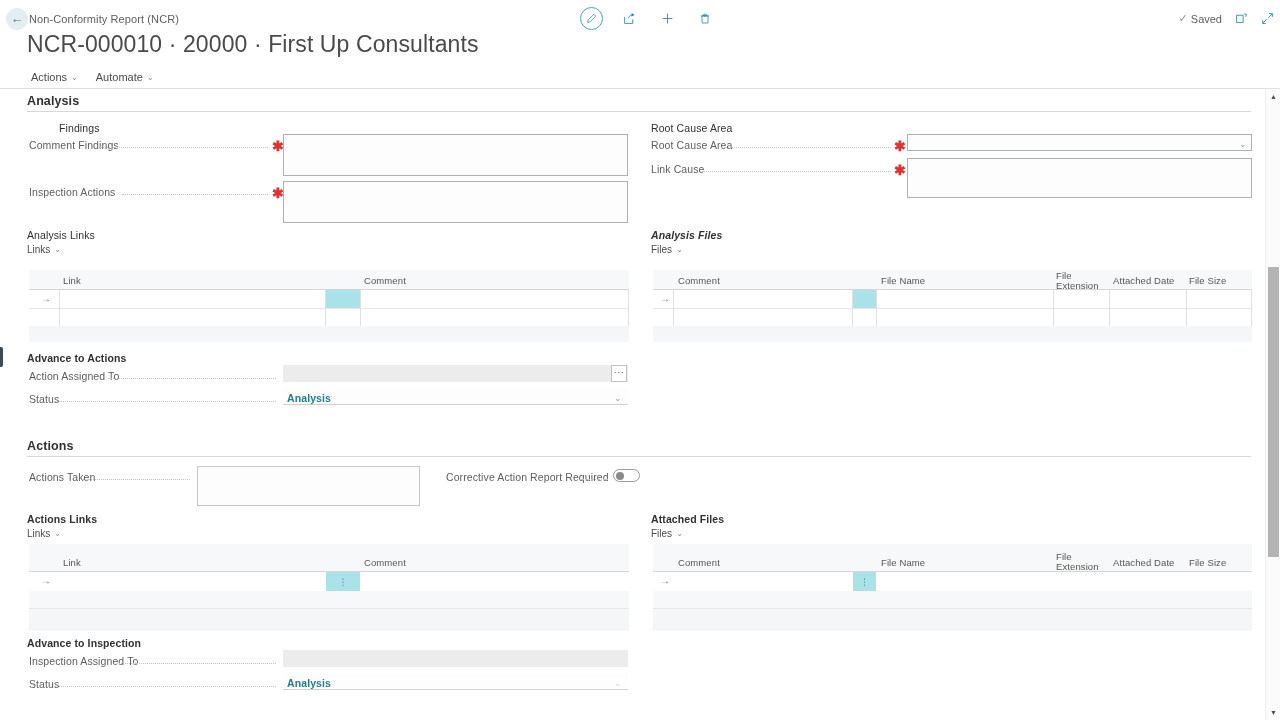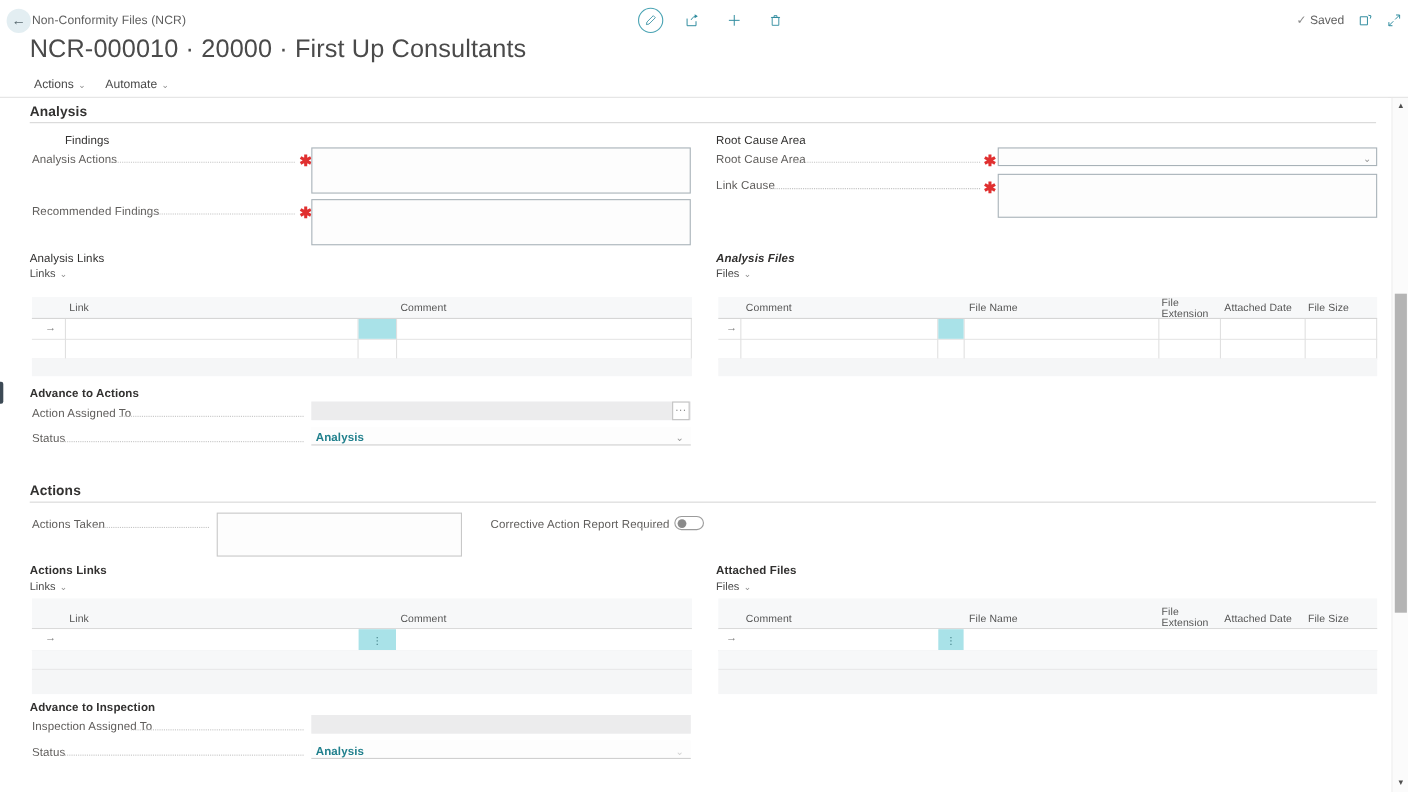--- a/index.html
+++ b/index.html
@@ -262,21 +262,21 @@
     position: absolute; left: 2px;
     top: 178px; width: 11px; height: 290px;
     background: #b4b4b4;
   }
 </style>
 </head>
 <body>
 
 <div class="topbar">
   <div class="back-btn">←</div>
-  <div class="breadcrumb">Non-Conformity Files (NCR)</div>
+  <div class="breadcrumb">Non-Conformity Report (NCR)</div>
 
   <div class="center-icons">
     <div class="ci circled">
       <svg width="11" height="11" viewBox="0 0 16 16">
           <path d="M11.5 1.8l2.7 2.7-8.4 8.4-3.4.7.7-3.4z" fill="none" stroke="#2e8b9e" stroke-width="1.1"></path>
         </svg>
     </div>
     <div class="ci">
       <svg width="13" height="13" viewBox="0 0 16 16">
           <path d="M2 6v8h10V9" fill="none" stroke="#2e8b9e" stroke-width="1.1"></path>
@@ -334,26 +334,26 @@
 
   <div class="left-sliver"></div>
 
   <div class="group-head" style="left:27px; top:5px;">Analysis</div>
   <div class="group-rule" style="left:27px; top:22px; width:1224px;"></div>
 
   <div class="subcap" style="left:27px; top:33px;padding-left:32px;">Findings</div>
 
   <div class="subcap" style="left:651px; top:33px;">Root Cause Area</div>
 
-  <div class="fld-label" style="left:29px; top:50px;">Analysis Actions</div>
+  <div class="fld-label" style="left:29px; top:50px;">Comment Findings</div>
   <div class="dots" style="left:100px; top:47px; width:168px;"></div>
   <div class="req" style="left:272px; top:50px;">✱</div>
   <div class="inp" style="left:283px; top:45px; width:345px; height:42px;"></div>
 
-  <div class="fld-label" style="left:29px; top:97px;">Recommended Findings</div>
+  <div class="fld-label" style="left:29px; top:97px;">Inspection Actions</div>
   <div class="dots" style="left:122px; top:94px; width:146px;"></div>
   <div class="req" style="left:272px; top:97px;">✱</div>
   <div class="inp" style="left:283px; top:92px; width:345px; height:42px;"></div>
 
   <div class="fld-label" style="left:651px; top:50px;">Root Cause Area</div>
   <div class="dots" style="left:721px; top:47px; width:170px;"></div>
   <div class="req" style="left:894px; top:50px;">✱</div>
   <div class="inp" style="left:907px; top:45px; width:345px; height:17px;"></div>
   <div class="chev" style="left:1239px; top:50px;">⌄</div>
 

